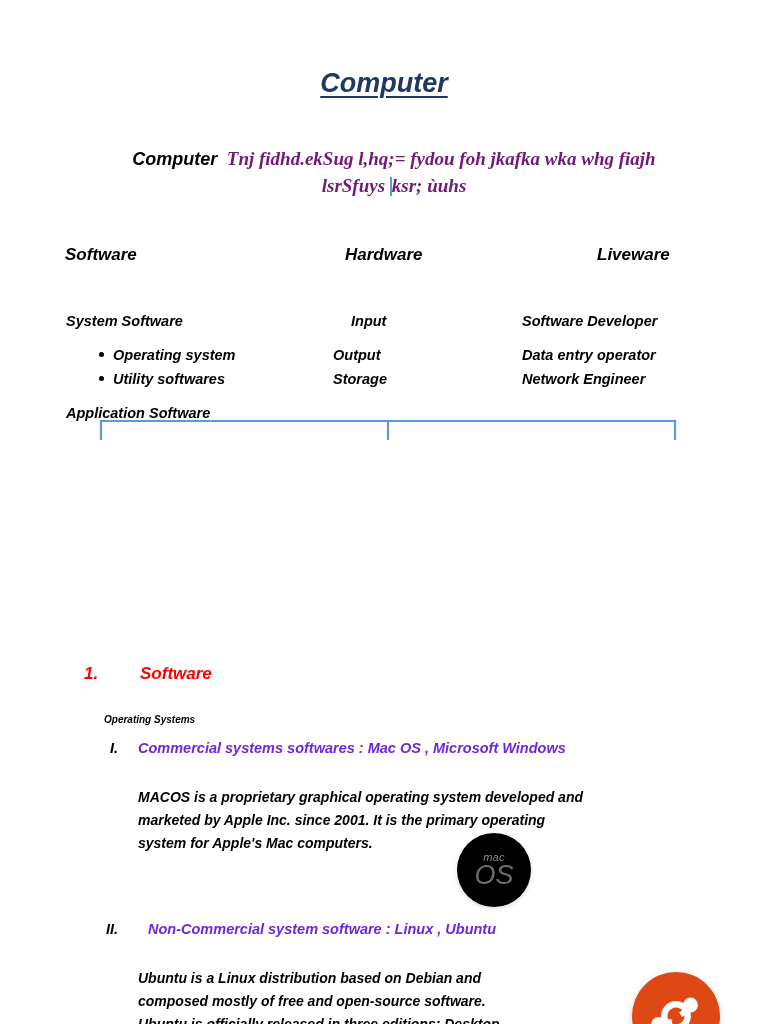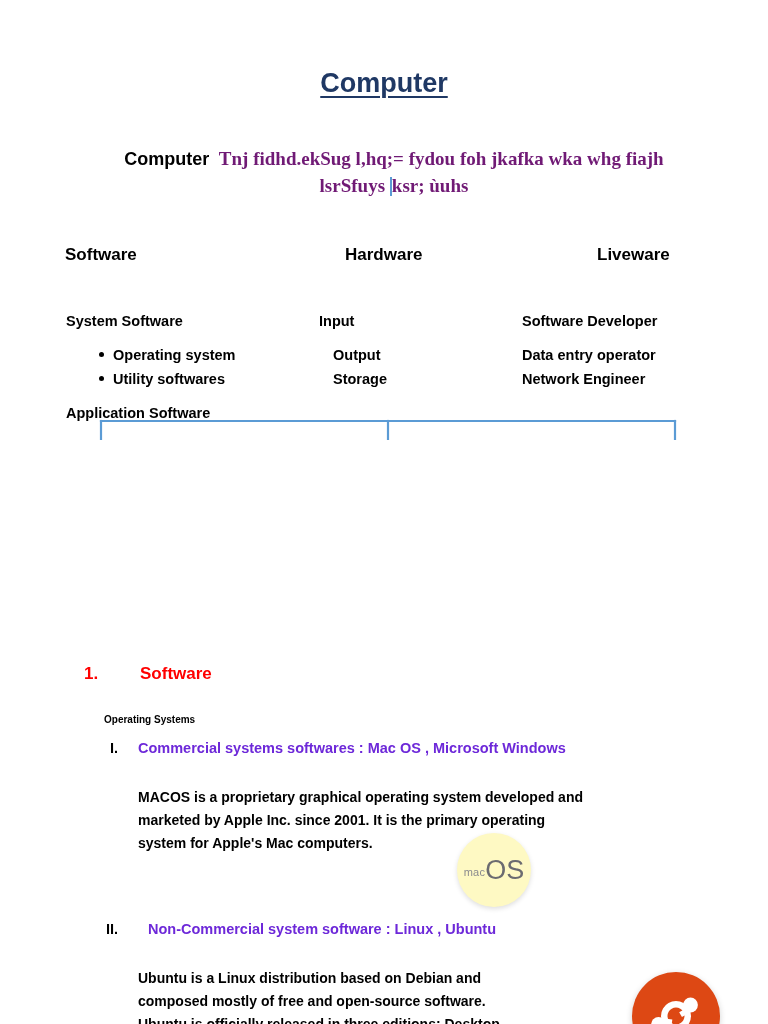--- a/index.html
+++ b/index.html
@@ -15,20 +15,21 @@
     font-family: "Liberation Sans", sans-serif;
     color: #000000;
   }
 
   .page {
     position: absolute;
     left: 0; top: 0;
     width: 744px;
     height: 1024px;
     background: #ffffff;
+    font-style: italic;
   }
 
   
   .doc-title {
     position: absolute;
     left: 0;
     top: 68px;
     width: 768px;
     text-align: center;
     font-size: 27px;
@@ -152,23 +153,24 @@
   }
 
   
   .macos-logo {
     position: absolute;
     left: 457px;
     top: 833px;
     width: 74px;
     height: 74px;
     border-radius: 50%;
-    background: #fef9c3;
+    background: #000000;
     box-shadow: 0 2px 5px rgba(0,0,0,0.13);
     display: flex;
+    flex-direction: column;
     align-items: center;
     justify-content: center;
   }
   .macos-mac {
     font-size: 11px;
     color: #8A8A8E;
     font-weight: normal;
     letter-spacing: 0.3px;
     margin-bottom: -3px;
   }
@@ -248,21 +250,21 @@
       </g>
     </svg>
 
     <div class="node lvl1" style="left:65px; top:40px;">Software</div>
     <div class="node lvl2" style="left:66px; top:108px;">System Software</div>
     <div class="node lvl3" style="left:99px; top:142px;"><span class="bullet-dot"></span><span>Operating system</span></div>
     <div class="node lvl3" style="left:99px; top:166px;"><span class="bullet-dot"></span><span>Utility softwares</span></div>
     <div class="node lvl2" style="left:66px; top:200px;">Application Software</div>
 
     <div class="node lvl1" style="left:345px; top:40px;">Hardware</div>
-    <div class="node lvl2" style="left:319px; top:108px;text-align:center;">Input</div>
+    <div class="node lvl2" style="left:351px; top:108px;text-align:center;">Input</div>
     <div class="node lvl2" style="left:333px; top:142px;">Output</div>
     <div class="node lvl2" style="left:333px; top:166px;">Storage</div>
 
     <div class="node lvl1" style="left:597px; top:40px;">Liveware</div>
     <div class="node lvl2" style="left:522px; top:108px;">Software Developer</div>
     <div class="node lvl2" style="left:522px; top:142px;">Data entry operator</div>
     <div class="node lvl2" style="left:522px; top:166px;">Network Engineer</div>
   </div>
 
   <div class="sec-num">1.</div>

